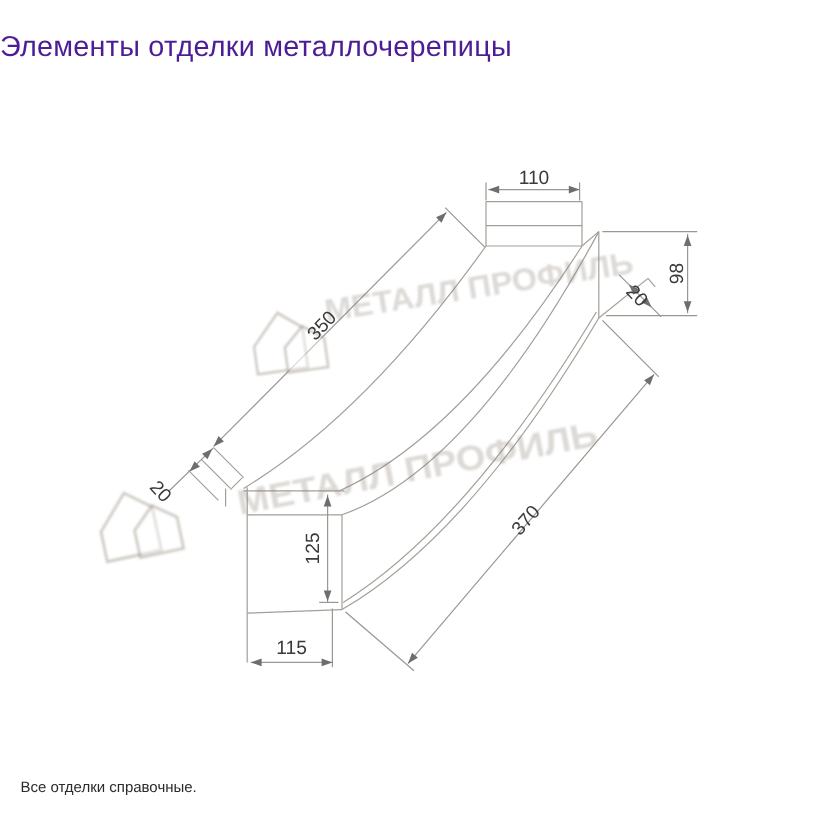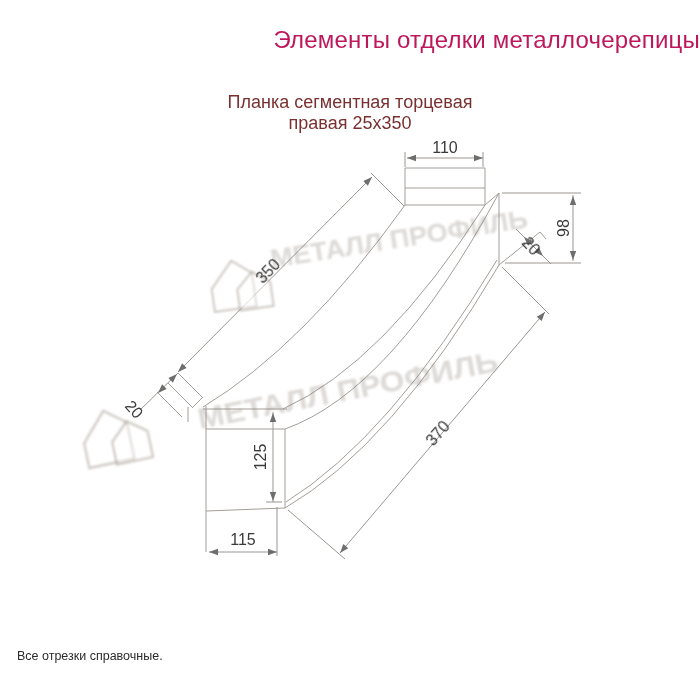--- a/index.html
+++ b/index.html
@@ -1,19 +1,19 @@
 <!DOCTYPE html>
 <html><head>
 <meta charset="utf-8">
 <style>
   html,body{margin:0;padding:0;background:#ffffff;}
   .page{position:relative;width:700px;height:700px;background:#fff;overflow:hidden;
         font-family:"Liberation Sans", sans-serif;}
-  .title{position:absolute;top:26px;left:0;width:700px;text-align:right;
-         font-size:24px;font-weight:400;color:#be185d;margin:0;letter-spacing:0.2px;}
+  .title{position:absolute;top:26px;left:0;width:700px;text-align:left;
+         font-size:24px;font-weight:400;color:#4c1d95;margin:0;letter-spacing:0.2px;}
   .subtitle{position:absolute;top:92px;left:0;width:700px;text-align:center;
             font-size:18px;line-height:21px;color:#7a3030;}
   .footer{position:absolute;left:17px;top:648px;font-size:12.5px;line-height:17.5px;color:#2b2b2b;}
   svg.drawing{position:absolute;left:0;top:0;}
   .ln{stroke:#a39e98;stroke-width:1;fill:none;}
   .dln{stroke:#9b968f;stroke-width:1;fill:none;}
   .arr{fill:#6e6e6e;stroke:none;}
   .dim{font-family:"Liberation Sans", sans-serif;font-size:16px;fill:#3a3a3a;}
   .wmtext{font-family:"Liberation Sans", sans-serif;font-weight:bold;font-size:26px;
           fill:#8c8278;opacity:0.30;}
@@ -21,24 +21,20 @@
            fill:#8c8278;opacity:0.30;}
   .housePath{stroke:#a59b90;stroke-width:2;fill:rgba(255,255,255,0.78);opacity:0.55;}
 </style>
 </head>
 <body>
 
 <div class="page">
 
   <h1 class="title">Элементы отделки металлочерепицы</h1>
 
-  <div class="subtitle">
-    <div>Планка сегментная торцевая</div>
-    <div>правая 25х350</div>
-  </div>
 
   <svg class="drawing" width="700" height="700" viewBox="0 0 700 700">
     <defs>
       <filter id="wmblur" x="-10%" y="-10%" width="120%" height="120%">
         <feGaussianBlur stdDeviation="0.8"></feGaussianBlur>
       </filter>
     </defs>
 
     <g>
 
@@ -138,16 +134,16 @@
       <text class="dim" transform="translate(527 250) rotate(47)" text-anchor="middle">20</text>
       <text class="dim" transform="translate(272 275) rotate(-46)" text-anchor="middle">350</text>
       <text class="dim" transform="translate(130 413) rotate(48)" text-anchor="middle">20</text>
       <text class="dim" transform="translate(266 457) rotate(-90)" text-anchor="middle">125</text>
       <text class="dim" transform="translate(442 437) rotate(-49)" text-anchor="middle">370</text>
       <text class="dim" x="243" y="545" text-anchor="middle">115</text>
     </g>
   </svg>
 
   <div class="footer">
-    <div>Все отрезки справочные.</div>
+    <div>Все отделки справочные.</div>
   </div>
 
 </div>
 
 </body></html>

